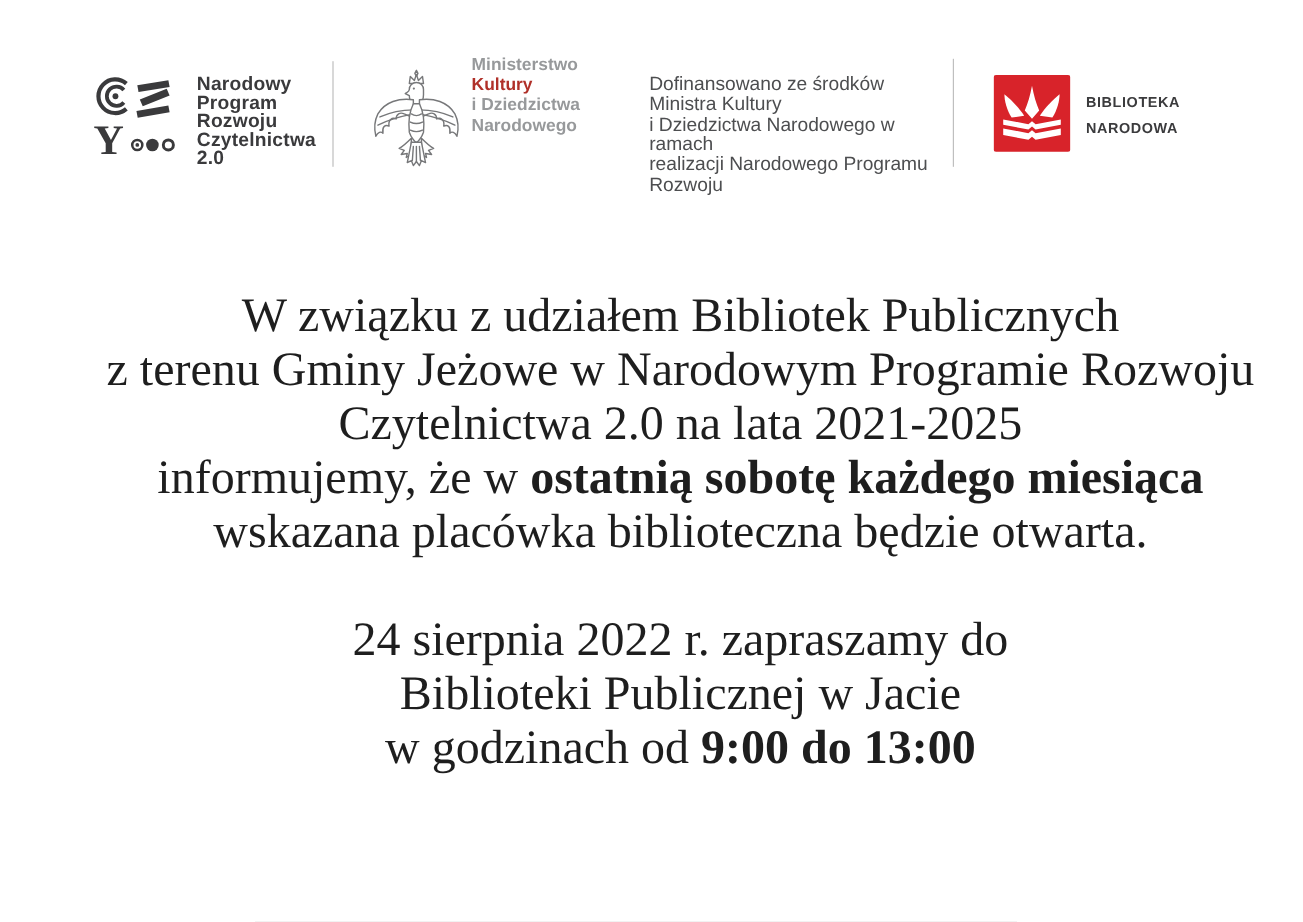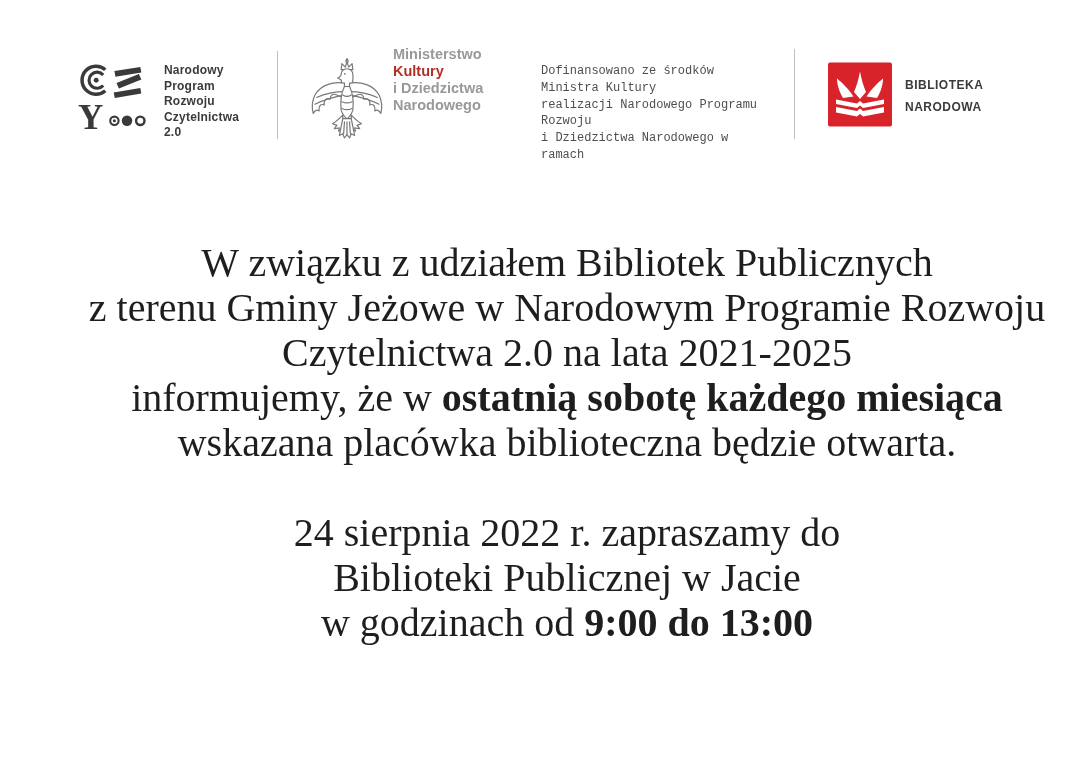--- a/index.html
+++ b/index.html
@@ -9,40 +9,39 @@
     width:1086px; height:768px;
     background:#ffffff;
     font-family:"Liberation Sans", sans-serif;
     overflow:hidden;
   }
   
   .hdr { position:absolute; }
   .nprcz-mark { left:77px; top:62px; width:72px; height:70px; }
   .nprcz-text {
     left:164px; top:63px; width:110px;
-    font-weight:bold; font-size:12px; line-height:15.5px;
+    font-weight:bold; font-size:16px; line-height:15.5px;
     color:#3a3a3c; letter-spacing:0.2px;
   }
   .divider {
     width:1px; background:#bfbfbf;
   }
   .div1 { left:277px; top:51px; height:88px; }
   .div2 { left:794px; top:49px; height:90px; }
   .eagle { left:309px; top:56px; width:76px; height:88px; }
   .ministry-text {
     left:393px; top:46px; width:145px;
     font-weight:bold; font-size:14.5px; line-height:17px;
     color:#97999b;
   }
   .ministry-text .red { color:#b03029; }
   .funding-text {
     left:541px; top:63px; width:235px;
-    font-size:12px; line-height:16.8px;
+    font-size:16px; line-height:16.8px;
     color:#4d4e50;
-    font-family:Liberation Mono, monospace;
   }
   .bn-mark { left:828px; top:62px; width:64px; height:65px; }
   .bn-text {
     left:905px; top:74px; width:130px;
     font-weight:bold; font-size:12px; line-height:22px;
     letter-spacing:0.5px; color:#3b3b3d;
   }
   
   .announcement {
     position:absolute; left:0; top:240px; width:1086px;
@@ -114,22 +113,22 @@
   </div>
   <div class="hdr ministry-text">
     <div>Ministerstwo</div>
     <div class="red">Kultury</div>
     <div>i Dziedzictwa</div>
     <div>Narodowego</div>
   </div>
 
   <div class="hdr funding-text">
     <div>Dofinansowano ze środków Ministra Kultury</div>
+    <div>i Dziedzictwa Narodowego w ramach</div>
     <div>realizacji Narodowego Programu Rozwoju</div>
-    <div>i Dziedzictwa Narodowego w ramach</div>
   </div>
 
   <div class="hdr divider div2"></div>
 
   <div class="hdr bn-mark">
     <svg viewBox="0 0 64 64" width="64" height="65">
       <rect width="64" height="64" rx="2" fill="#d8232a"></rect>
       <g fill="#ffffff">
         <path d="M9,16 C14,20 21,27 25.5,34 L15,35.5 C11,29 9,21.5 9,16 Z"></path>
         <path d="M55,16 C50,20 43,27 38.5,34 L49,35.5 C53,29 55,21.5 55,16 Z"></path>

